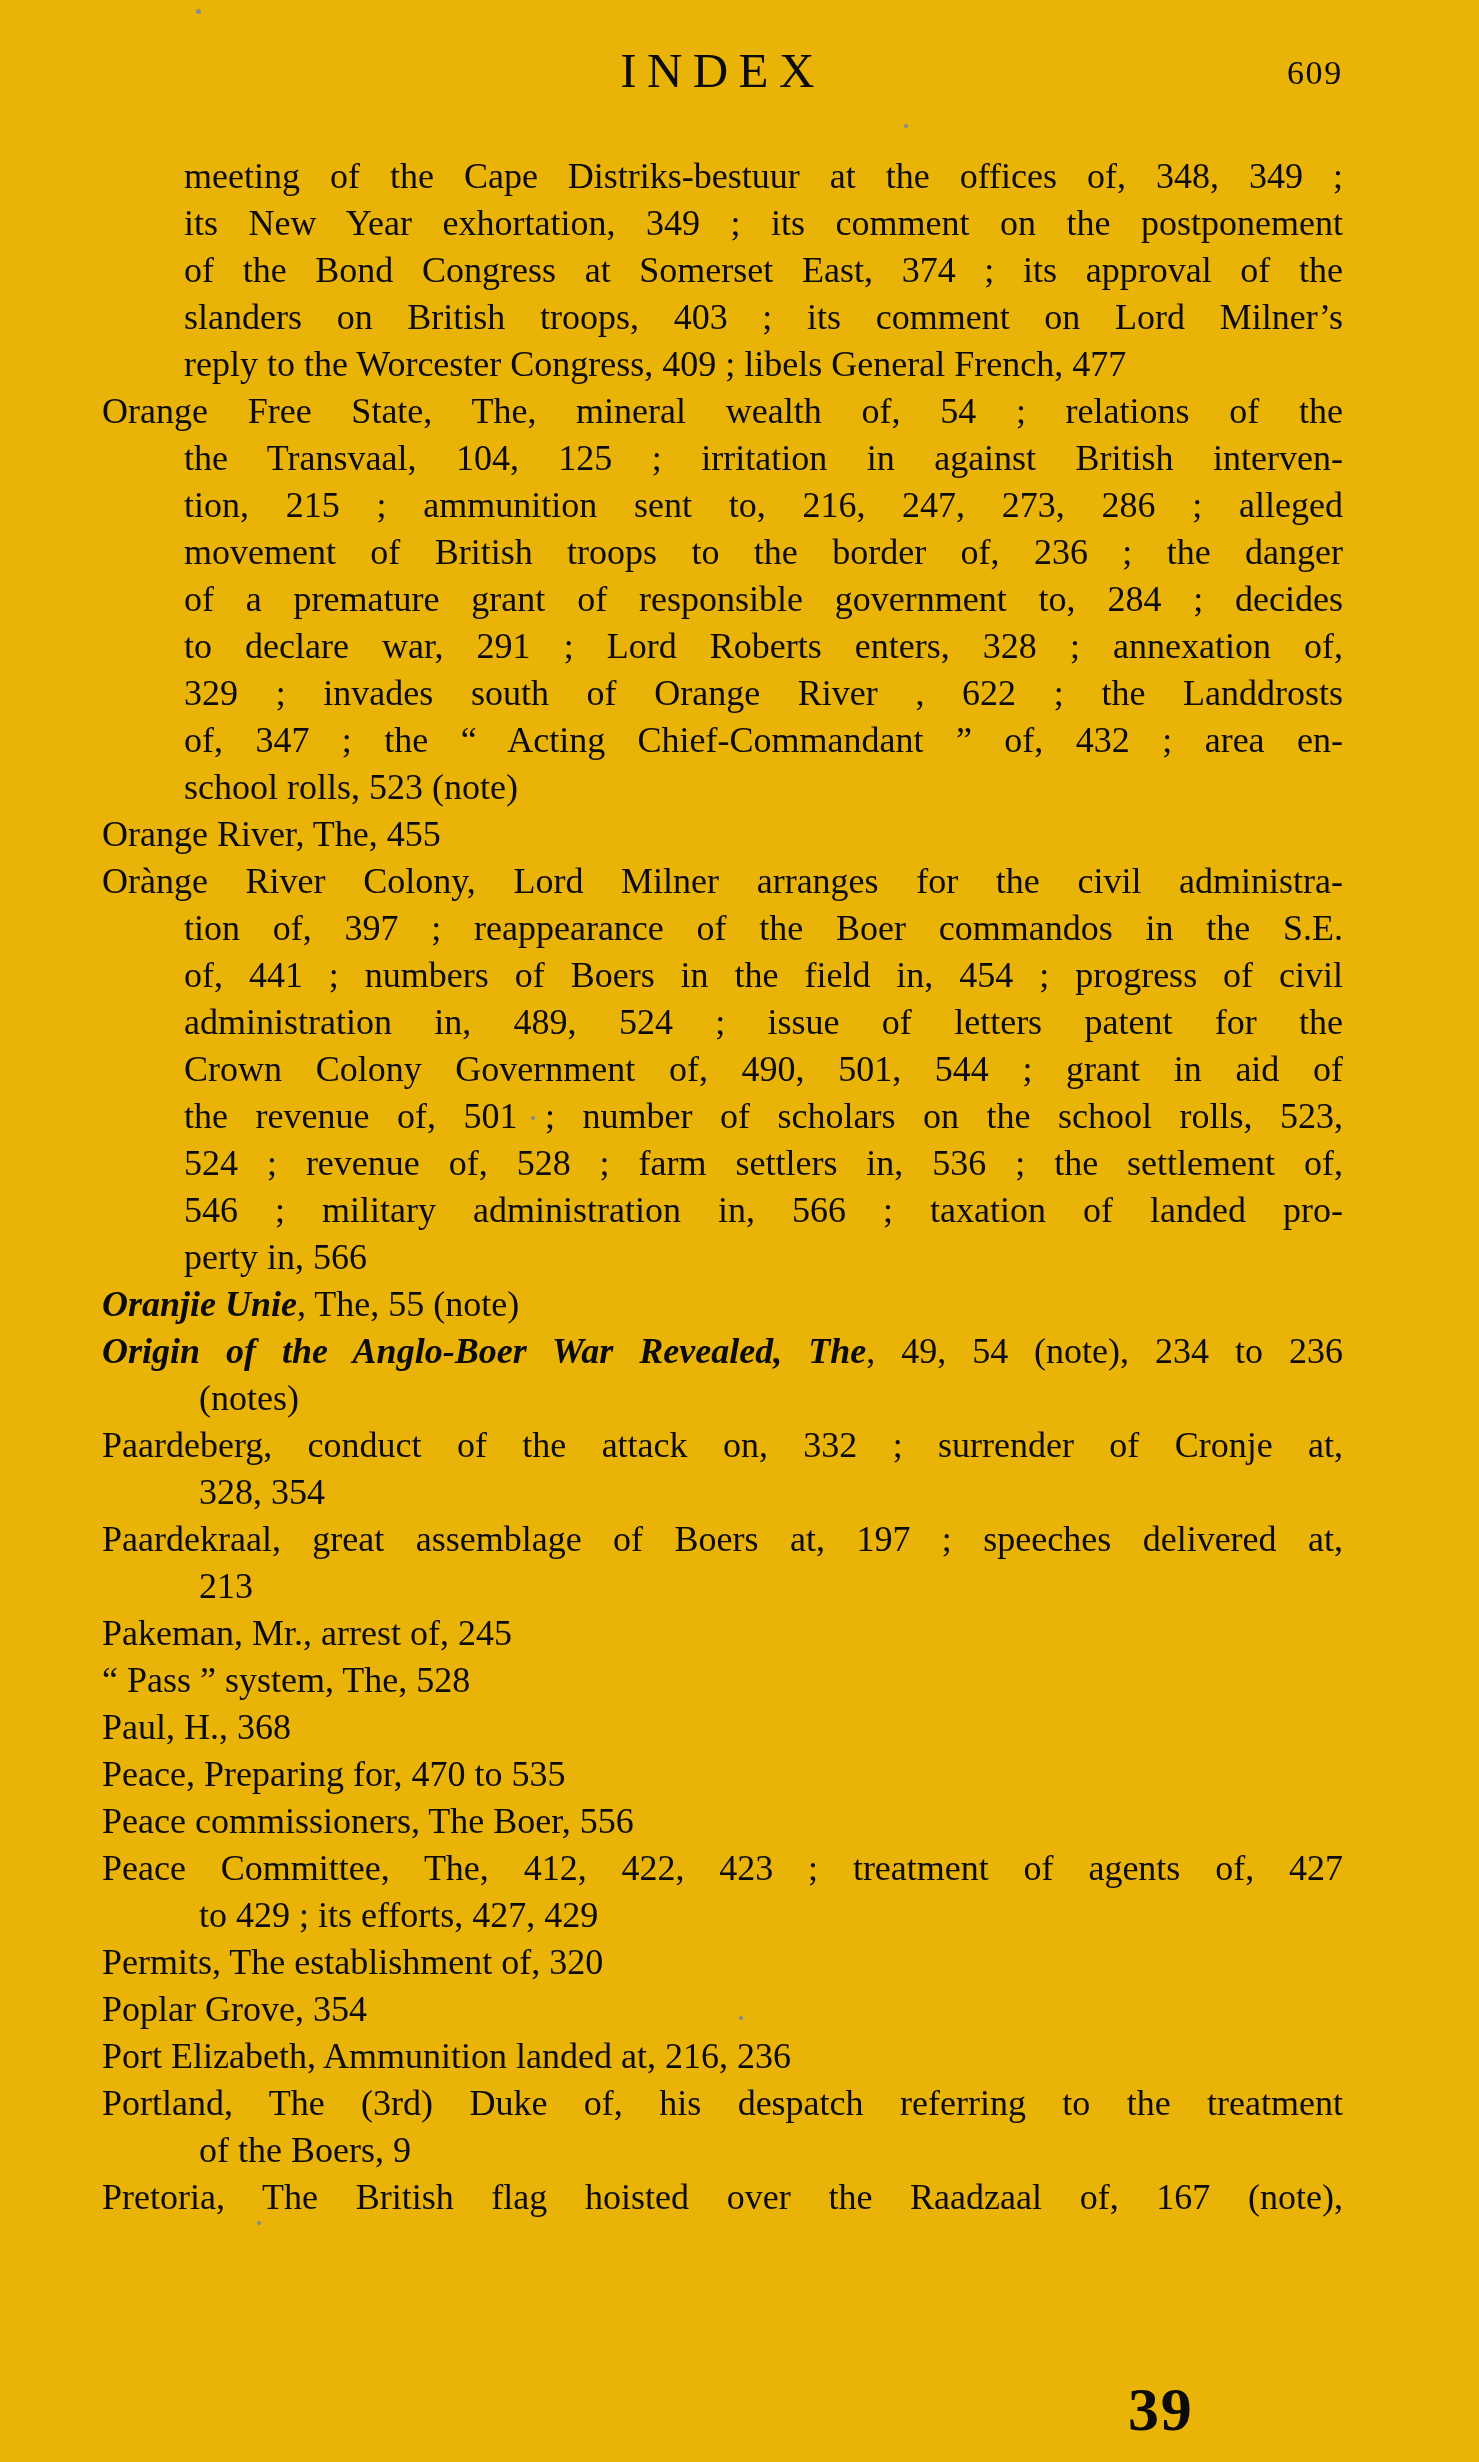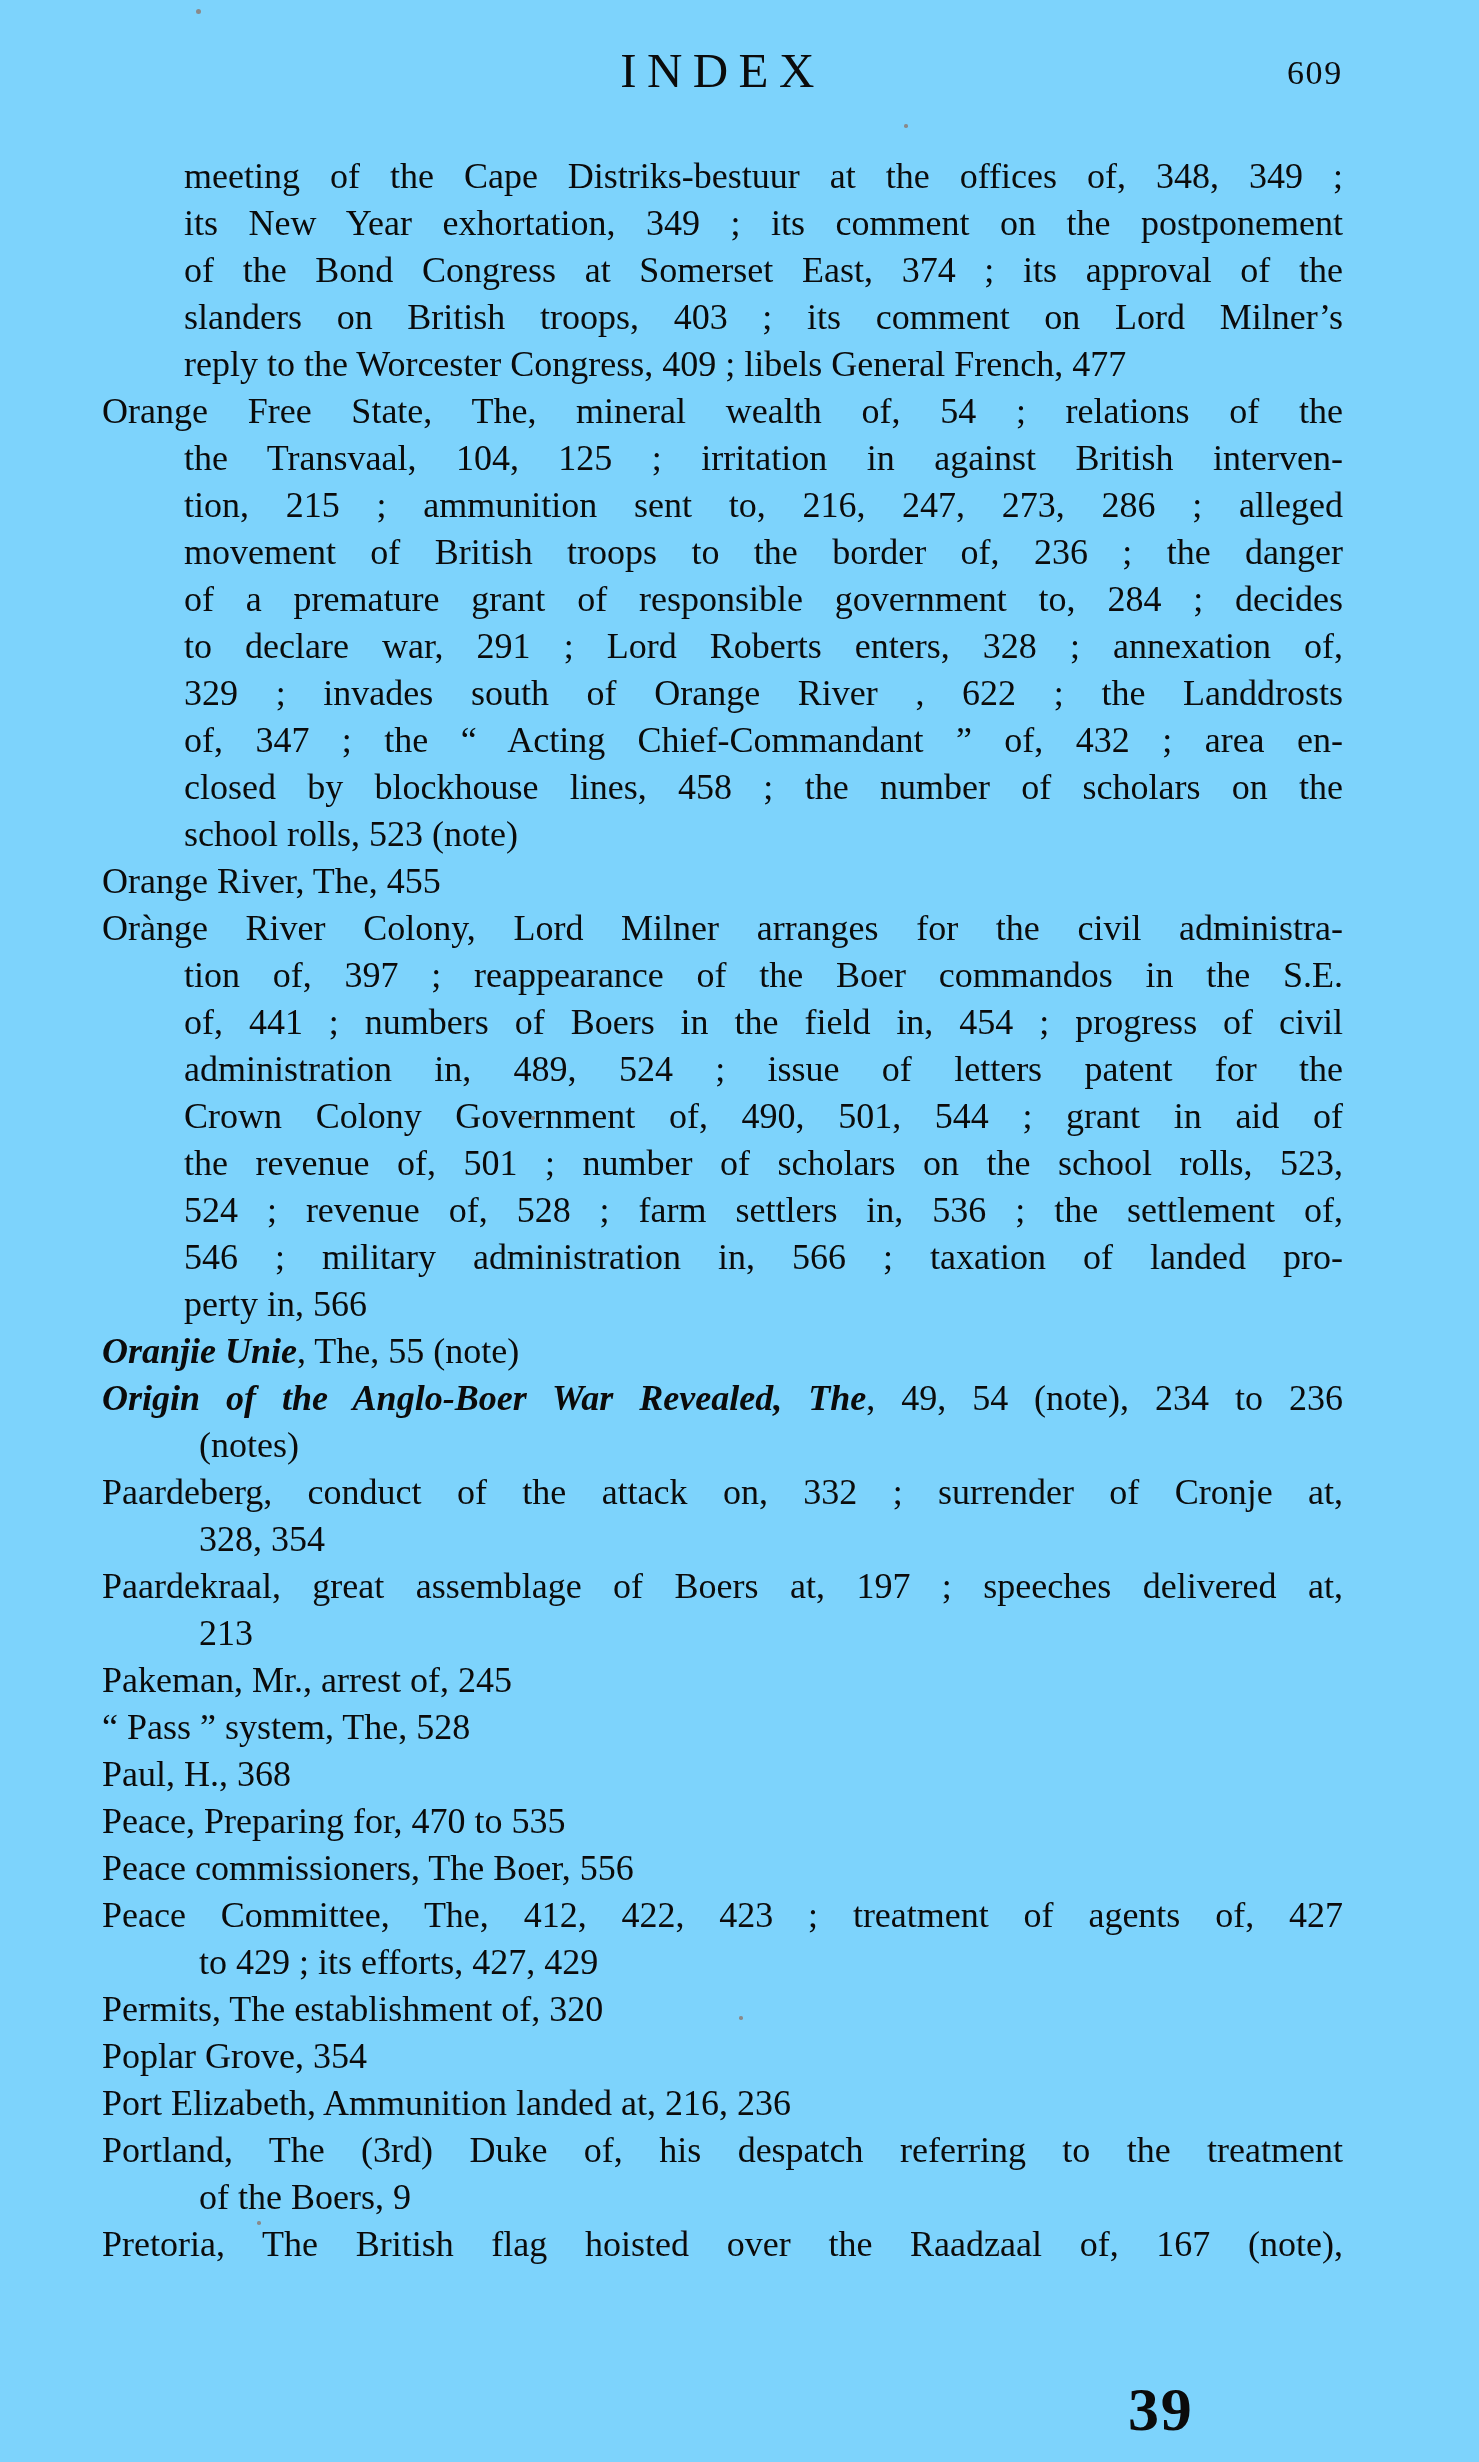--- a/index.html
+++ b/index.html
@@ -5,21 +5,21 @@
   html, body {
     margin: 0;
     padding: 0;
     background: #e8e8e8;
   }
   .page {
     position: relative;
     width: 1479px;
     height: 2462px;
     margin: 0 auto;
-    background: #7dd3fc;
+    background: #eab308;
     color: #0b0b0b;
     font-family: "Liberation Serif", "DejaVu Serif", serif;
     overflow: hidden;
   }
   .header-row {
     position: absolute;
     left: 102px;
     top: 36px;
     width: 1241px;
     height: 78px;
@@ -94,21 +94,20 @@
       <div class="line i1"><span>slanders on British troops, 403 ; its comment on Lord Milner’s</span></div>
       <div class="line i1 last"><span>reply to the Worcester Congress, 409 ; libels General French, 477</span></div>
       <div class="line i0"><span>Orange Free State, The, mineral wealth of, 54 ; relations of the</span></div>
       <div class="line i1"><span>the Transvaal, 104, 125 ; irritation in against British interven-</span></div>
       <div class="line i1"><span>tion, 215 ; ammunition sent to, 216, 247, 273, 286 ; alleged</span></div>
       <div class="line i1"><span>movement of British troops to the border of, 236 ; the danger</span></div>
       <div class="line i1"><span>of a premature grant of responsible government to, 284 ; decides</span></div>
       <div class="line i1"><span>to declare war, 291 ; Lord Roberts enters, 328 ; annexation of,</span></div>
       <div class="line i1"><span>329 ; invades south of Orange River , 622 ; the Landdrosts</span></div>
       <div class="line i1"><span>of, 347 ; the “ Acting Chief-Commandant ” of, 432 ; area en-</span></div>
-      <div class="line i1"><span>closed by blockhouse lines, 458 ; the number of scholars on the</span></div>
       <div class="line i1 last"><span>school rolls, 523 (note)</span></div>
       <div class="line i0 last"><span>Orange River, The, 455</span></div>
       <div class="line i0"><span>Orànge River Colony, Lord Milner arranges for the civil administra-</span></div>
       <div class="line i1"><span>tion of, 397 ; reappearance of the Boer commandos in the S.E.</span></div>
       <div class="line i1"><span>of, 441 ; numbers of Boers in the field in, 454 ; progress of civil</span></div>
       <div class="line i1"><span>administration in, 489, 524 ; issue of letters patent for the</span></div>
       <div class="line i1"><span>Crown Colony Government of, 490, 501, 544 ; grant in aid of</span></div>
       <div class="line i1"><span>the revenue of, 501 ; number of scholars on the school rolls, 523,</span></div>
       <div class="line i1"><span>524 ; revenue of, 528 ; farm settlers in, 536 ; the settlement of,</span></div>
       <div class="line i1"><span>546 ; military administration in, 566 ; taxation of landed pro-</span></div>

